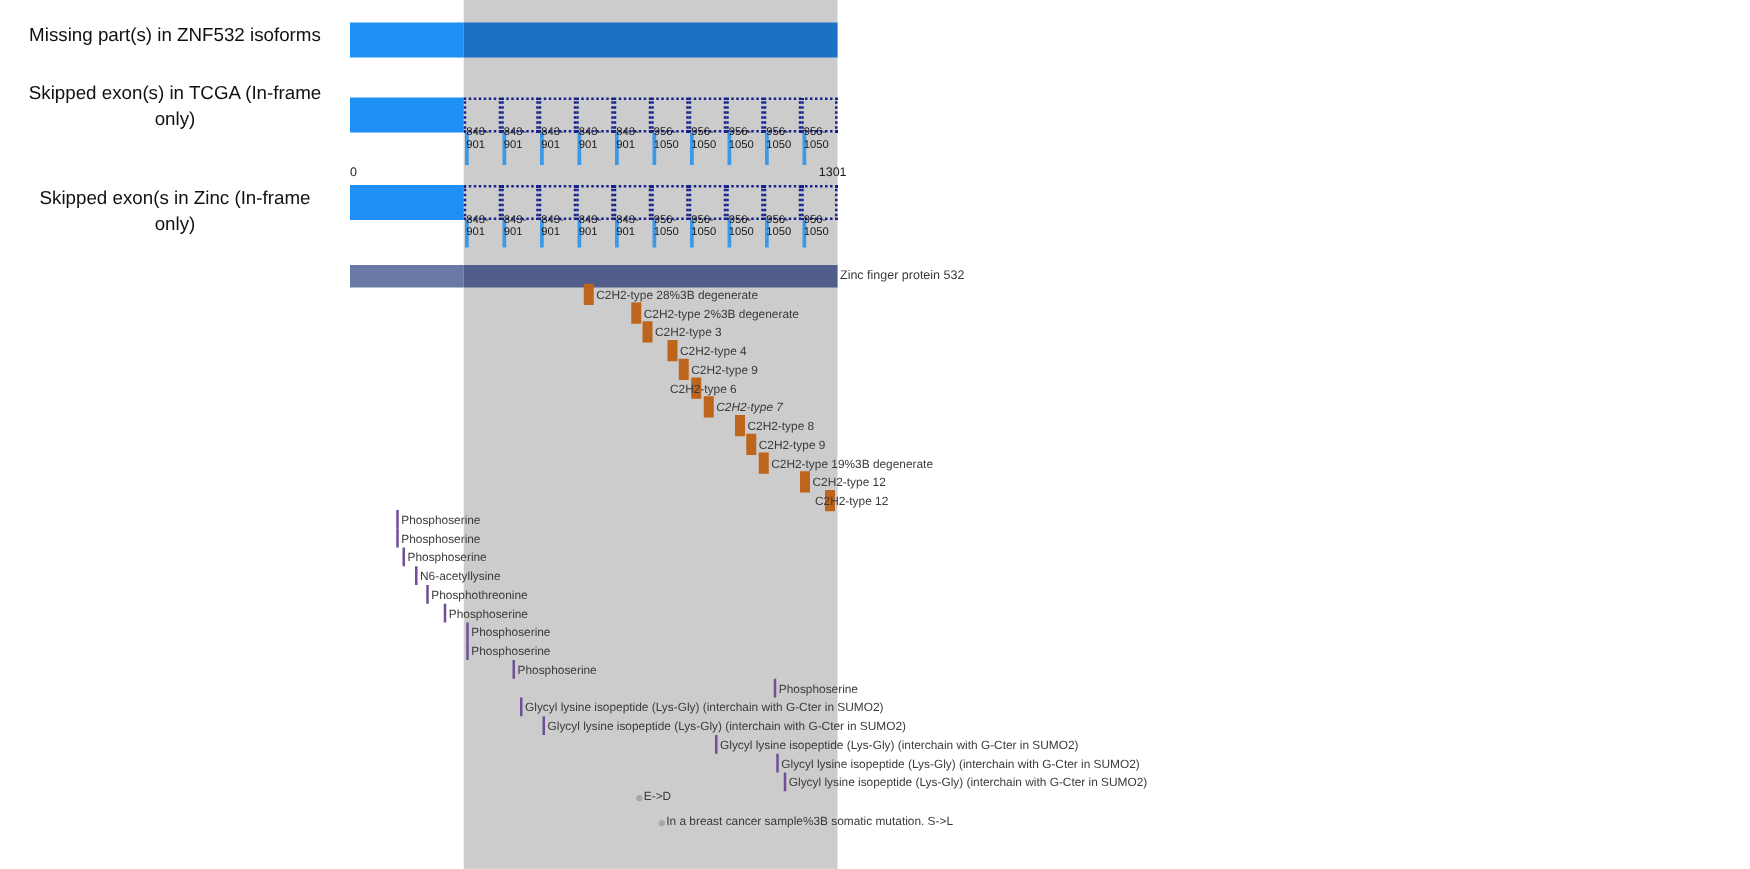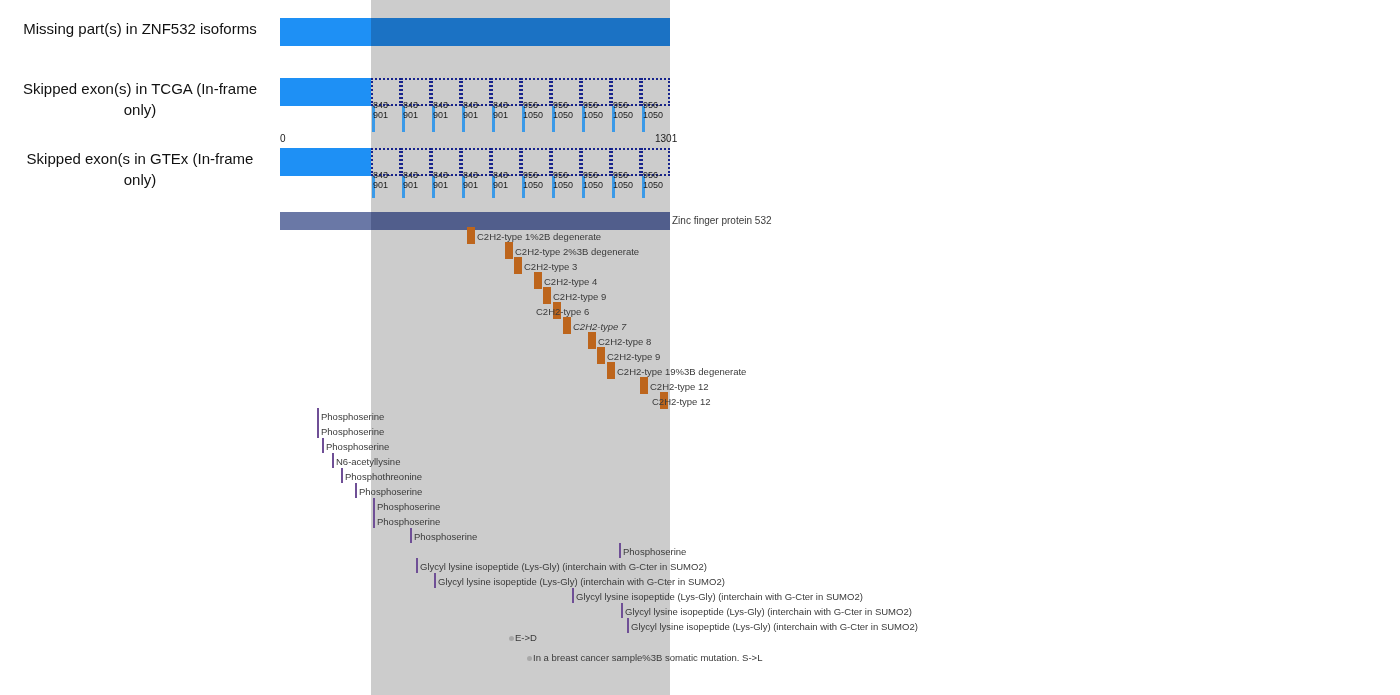--- a/index.html
+++ b/index.html
@@ -138,22 +138,22 @@
 </style>
 </head>
 <body>
 
 <div id="stage">
 
   <div class="grey-band" id="grey-band" style="left: 371px; top: 0px; width: 299px; height: 695px;"></div>
 
   <div id="row-labels">
       <div class="row-label" style="top: 18px;">Missing part(s) in ZNF532 isoforms</div>
-      <div class="row-label" style="top: 78px;">Skipped exon(s) in TCGA (In-frame only)</div>
-      <div class="row-label" style="top: 148px;">Skipped exon(s in GTEx (In-frame only)</div>
+      <div class="row-label" style="top: 64px;">Skipped exon(s) in TCGA (In-frame only)</div>
+      <div class="row-label" style="top: 148px;">Skipped exon(s in Zinc (In-frame only)</div>
     </div>
   <div id="track-bars">
       <div class="track-bar bar-light" style="left: 280px; top: 18px; width: 91px;"></div>
       <div class="track-bar bar-dark" style="left: 371px; top: 18px; width: 299px;"></div>
       <div class="track-bar bar-light" style="left: 280px; top: 78px; width: 91px;"></div>
       <div class="track-bar bar-light" style="left: 280px; top: 148px; width: 91px;"></div>
     </div>
   <div id="exon-layer">
       <div class="exon-box" style="left: 371px; top: 78px; width: 30px;"></div>
       <div class="exon-stem" style="left: 372px; top: 106px; height: 26px;"></div>
@@ -240,21 +240,21 @@
       <div class="axis-num" style="left: 280px; top: 133px;">0</div>
       <div class="axis-num" style="left: 655px; top: 133px;">1301</div>
     </div>
   <div id="protein-layer">
       <div class="protein-bar pb-light" style="left: 280px; top: 212px; width: 91px;"></div>
       <div class="protein-bar pb-dark" style="left: 371px; top: 212px; width: 299px;"></div>
       <div class="protein-label" style="left: 672px; top: 215px;">Zinc finger protein 532</div>
     </div>
   <div id="domain-layer">
       <div class="domain-block" style="left: 467px; top: 227px;"></div>
-      <div class="domain-label" style="left: 477px; top: 231px;">C2H2-type 1%2B degenerate</div>
+      <div class="domain-label" style="left: 477px; top: 231px;">C2H2-type 28%3B degenerate</div>
       <div class="domain-block" style="left: 505px; top: 242px;"></div>
       <div class="domain-label" style="left: 515px; top: 246px;">C2H2-type 2%3B degenerate</div>
       <div class="domain-block" style="left: 514px; top: 257px;"></div>
       <div class="domain-label" style="left: 524px; top: 261px;">C2H2-type 3</div>
       <div class="domain-block" style="left: 534px; top: 272px;"></div>
       <div class="domain-label" style="left: 544px; top: 276px;">C2H2-type 4</div>
       <div class="domain-block" style="left: 543px; top: 287px;"></div>
       <div class="domain-label" style="left: 553px; top: 291px;">C2H2-type 9</div>
       <div class="domain-block" style="left: 553px; top: 302px;"></div>
       <div class="domain-label" style="left: 536px; top: 306px;">C2H2-type 6</div>

